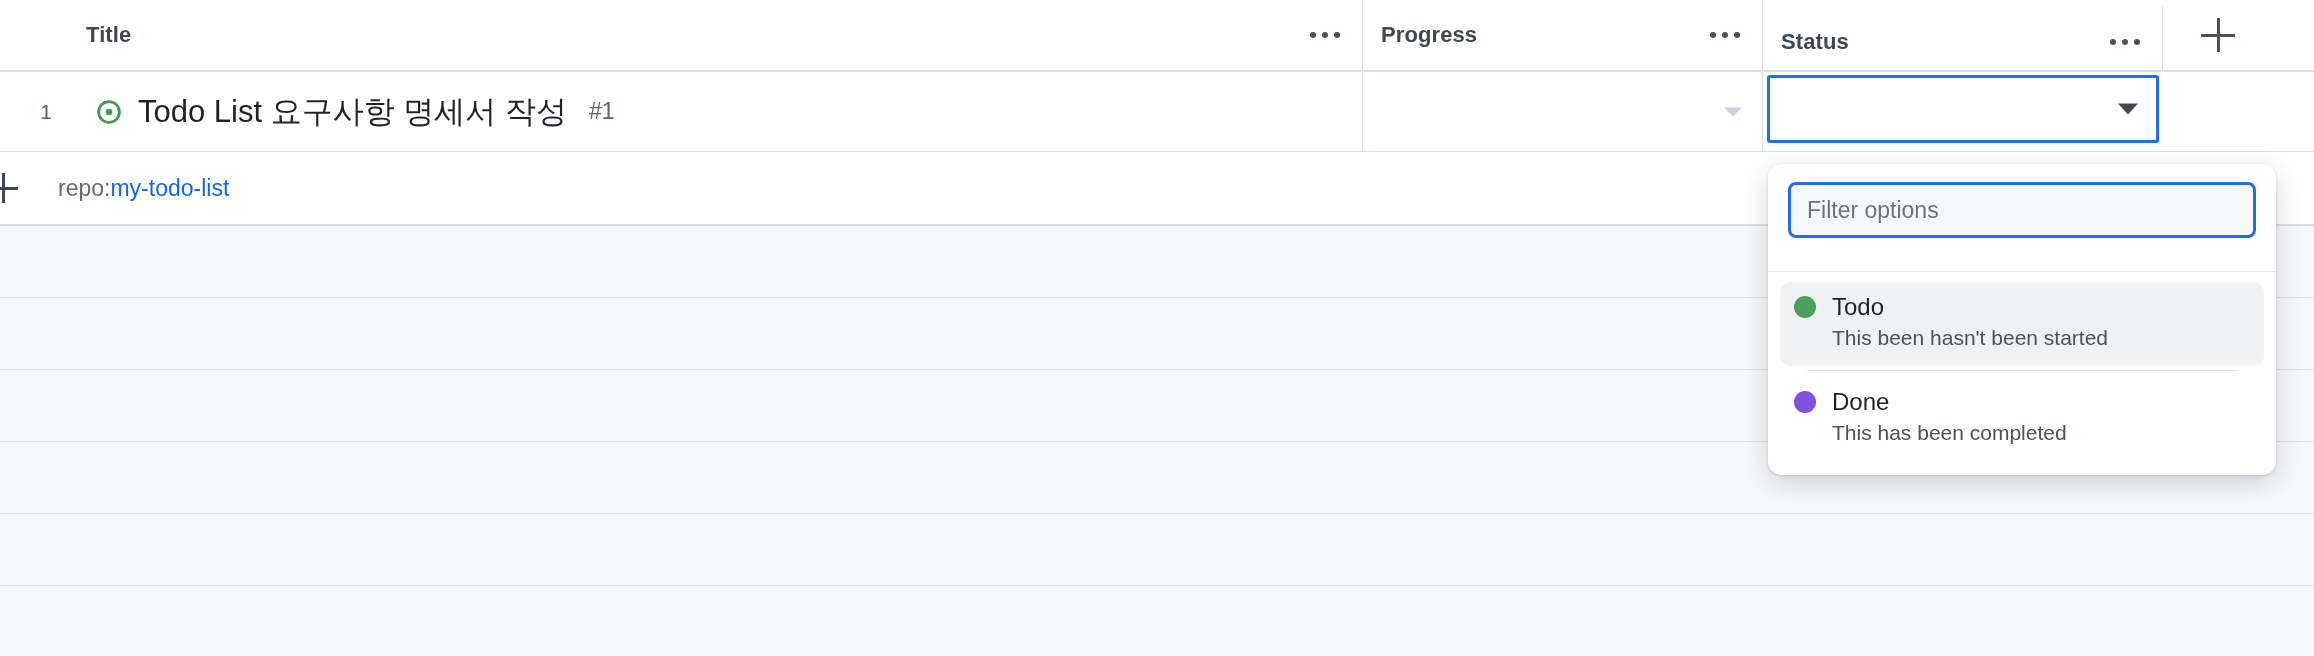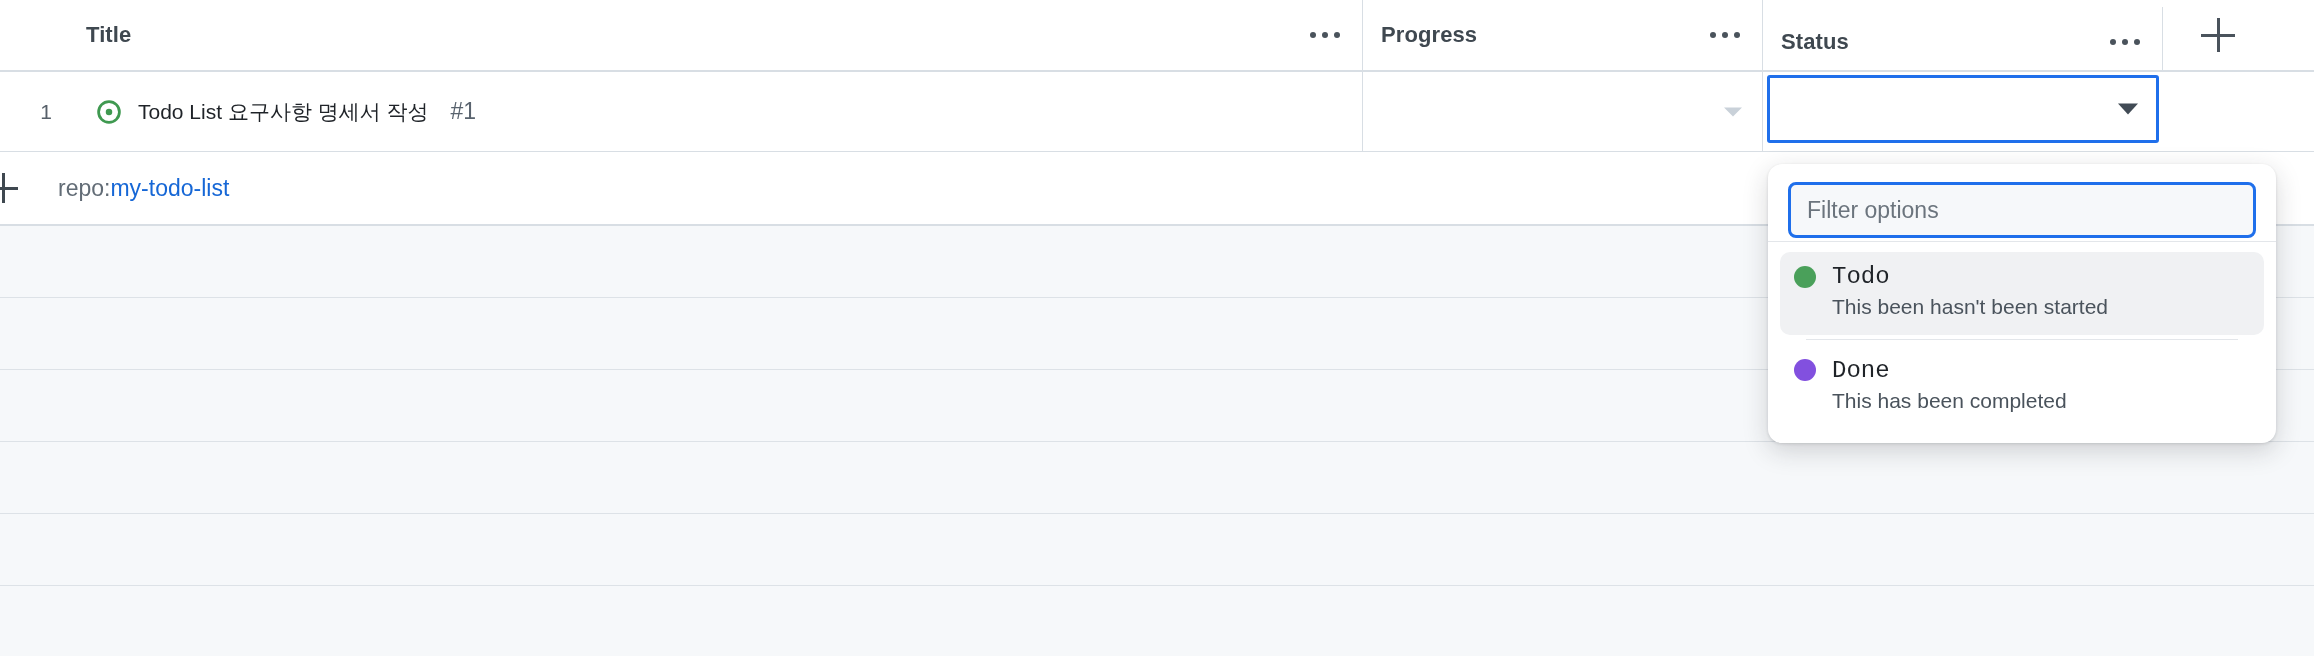--- a/index.html
+++ b/index.html
@@ -140,21 +140,21 @@
   .cell-status { width: 400px; border-right: none; }
   .cell-tail { width: 151px; border-right: none; }
 
   .issue-icon {
     flex: 0 0 auto;
     width: 26px;
     height: 26px;
     display: block;
   }
   .title-text {
-    font-size: 21px;
+    font-size: 31px;
     color: #1f2328;
     white-space: nowrap;
   }
   .issue-num {
     font-size: 23px;
     color: #59636e;
     margin-left: 6px;
   }
 
   .soft-caret {
@@ -263,21 +263,21 @@
     left: 1768px;
     top: 164px;
     width: 508px;
     border-radius: 14px;
     background: #ffffff;
     box-shadow: 0 1px 3px rgba(31,35,40,0.14), 0 8px 26px rgba(31,35,40,0.18);
     overflow: hidden;
     z-index: 20;
   }
   .dd-filter-wrap {
-    padding: 18px 20px 3px 20px;
+    padding: 18px 20px 33px 20px;
     border-bottom: 1px solid #e3e6ea;
     box-sizing: border-box;
   }
   .dd-filter {
     width: 100%;
     height: 56px;
     box-sizing: border-box;
     border: 3px solid #1f6feb;
     border-radius: 8px;
     background: #f6f8fa;
@@ -294,21 +294,20 @@
     border-radius: 10px;
     padding: 11px 14px 14px 14px;
     box-sizing: border-box;
     cursor: pointer;
   }
   .dd-option.active { background: #f0f1f3; }
   .dd-option-head {
     display: flex;
     align-items: center;
     gap: 16px;
-    font-family: Liberation Mono, monospace;
   }
   .dd-dot {
     flex: 0 0 auto;
     width: 22px;
     height: 22px;
     border-radius: 50%;
   }
   .dd-name {
     font-size: 24px;
     color: #1f2328;

